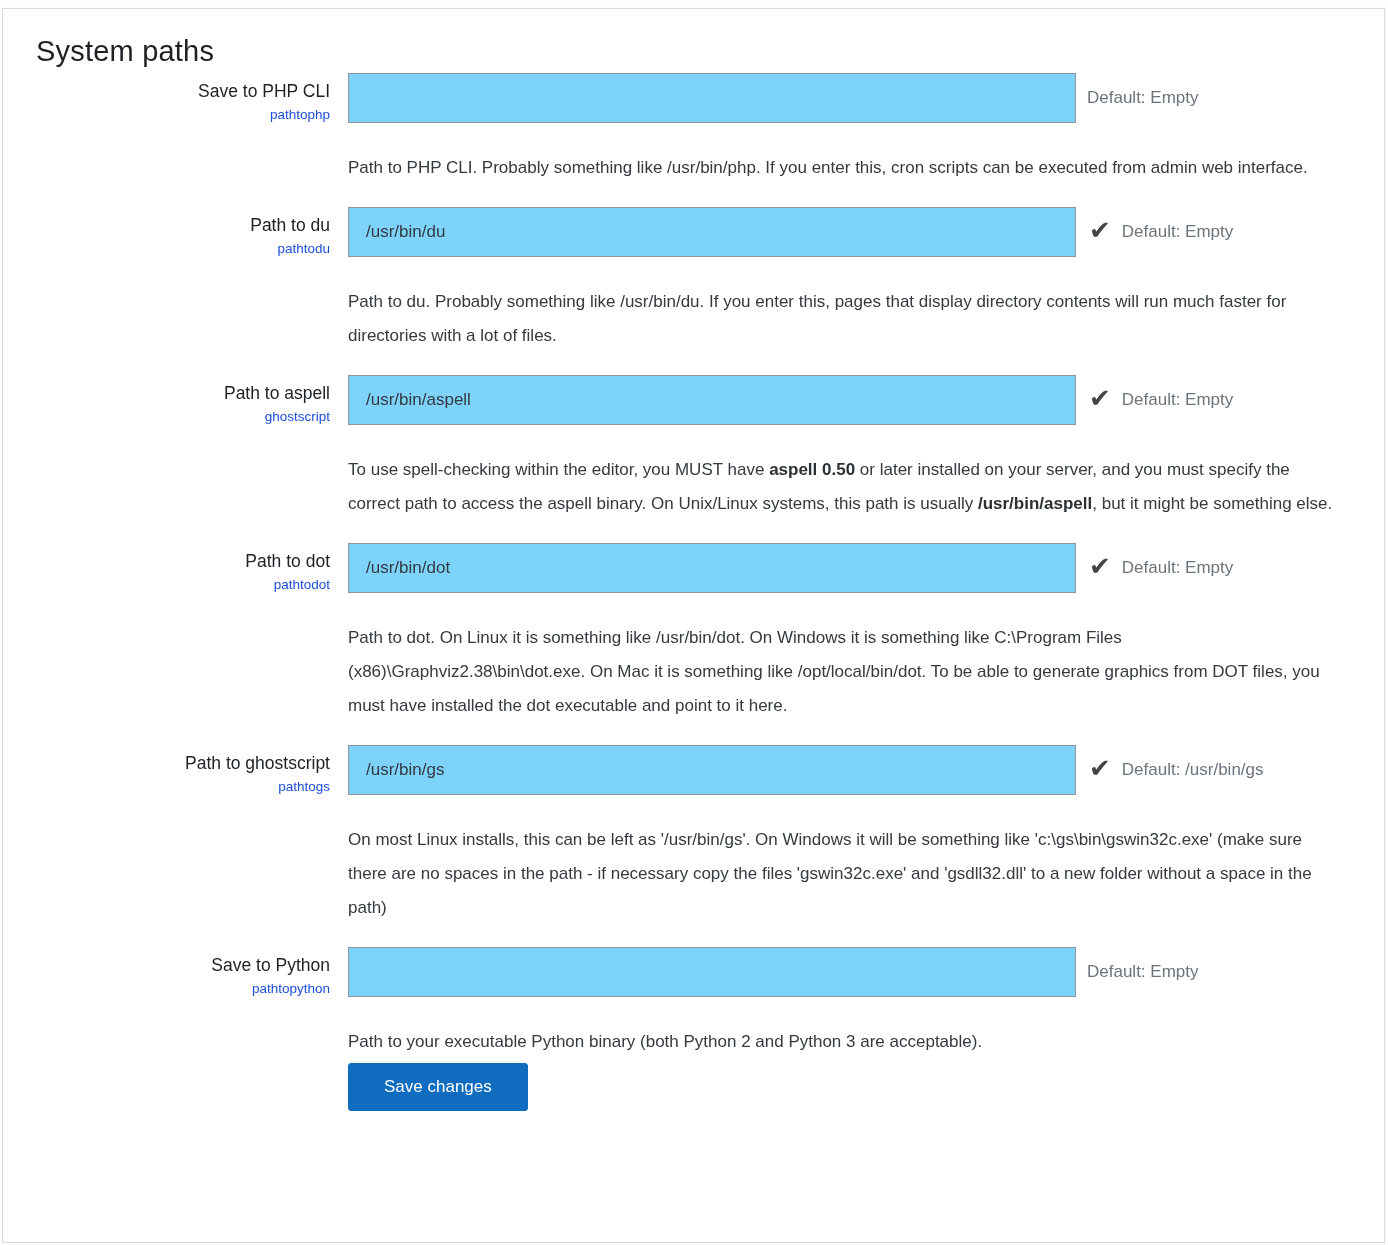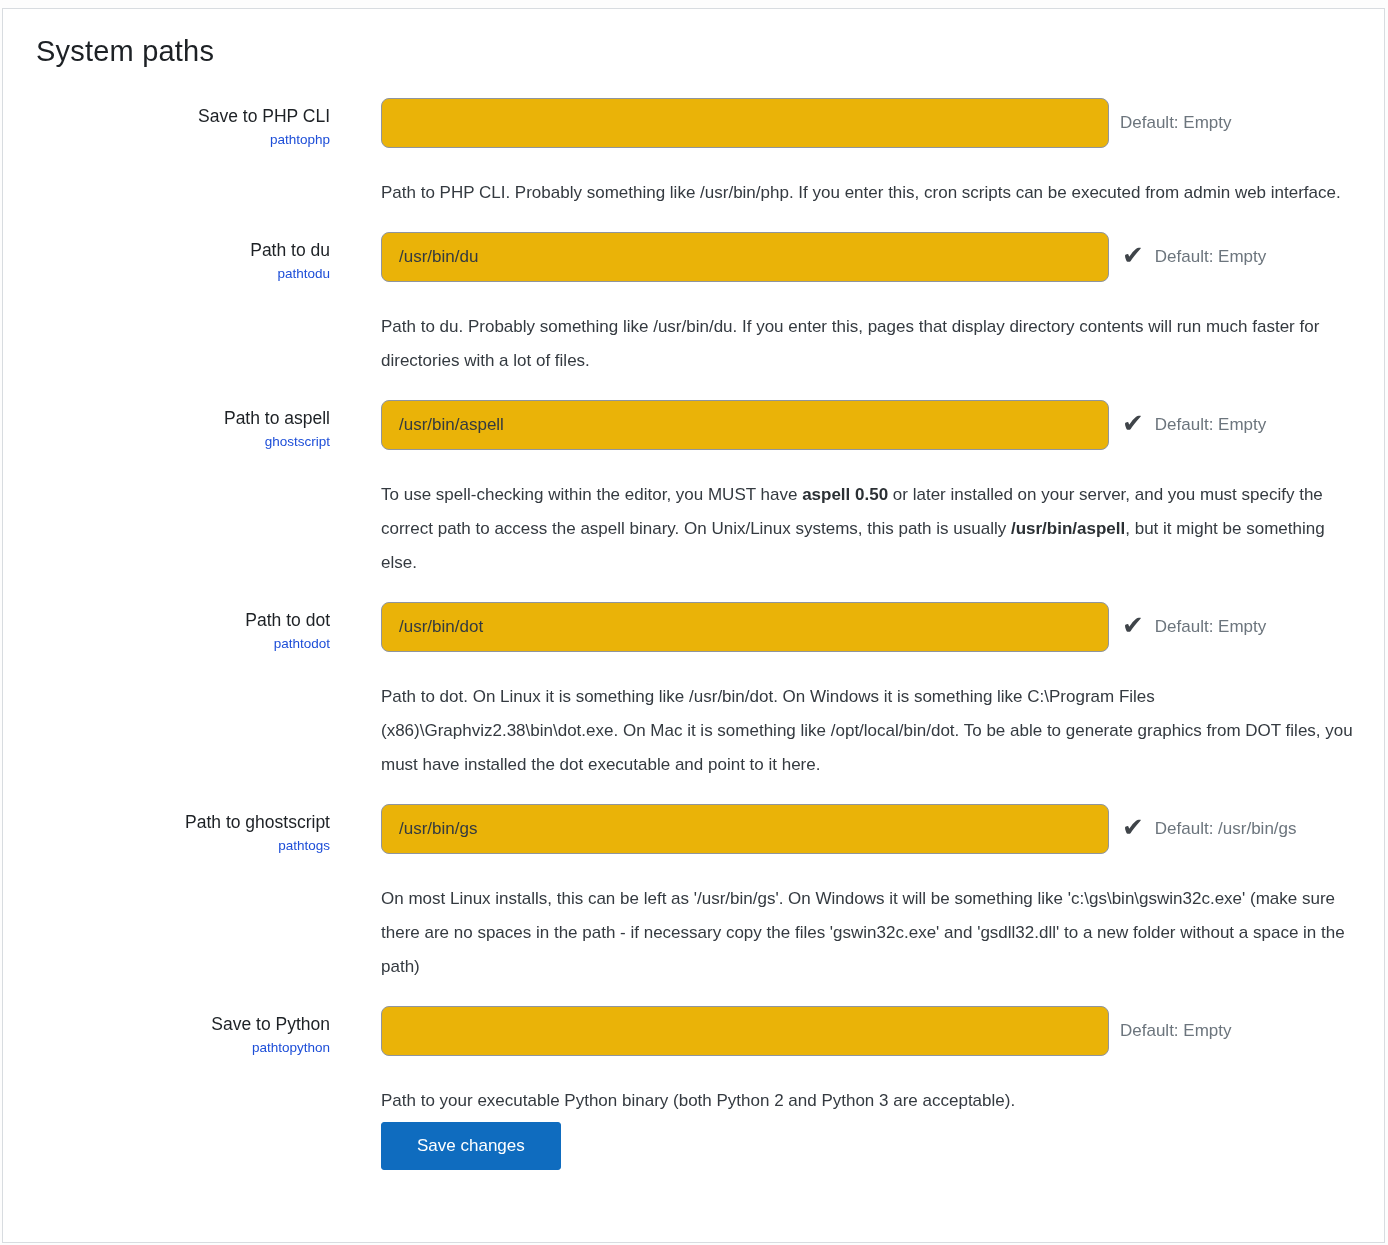--- a/index.html
+++ b/index.html
@@ -13,21 +13,21 @@
     border: 1px solid #d8dce0;
     overflow: hidden;
   }
   .content { padding: 26px 28px 0 33px; }
 
   .page-title {
     font-size: 29px;
     font-weight: 400;
     color: #1d2125;
     letter-spacing: 0.2px;
-    margin-bottom: 30px;
+    margin-bottom: 5px;
   }
 
   .setting-row { display: flex; margin-bottom: 22px; }
 
   .label-col {
     width: 294px;
     flex-shrink: 0;
     text-align: right;
     padding-top: 7px;
   }
@@ -35,29 +35,29 @@
     font-size: 17.5px;
     color: #1d2125;
     line-height: 1.3;
   }
   .setting-id {
     font-size: 13.5px;
     color: #1d4ed8;
     margin-top: 4px;
   }
 
-  .field-col { margin-left: 51px; flex: 1; }
+  .field-col { margin-left: 18px; flex: 1; }
 
   .input-line { display: flex; align-items: center; }
   .path-input {
     width: 728px;
     height: 50px;
     border: 1px solid #8f959e;
-    border-radius: 8px;
-    background: #eab308;
+    border-radius: 0;
+    background: #7dd3fc;
     padding: 0 17px;
     font-size: 17px;
     color: #343a40;
     font-family: "Liberation Sans", "DejaVu Sans", sans-serif;
     outline: none;
   }
   .check-icon {
     font-size: 26px;
     font-weight: bold;
     color: #3f4449;

